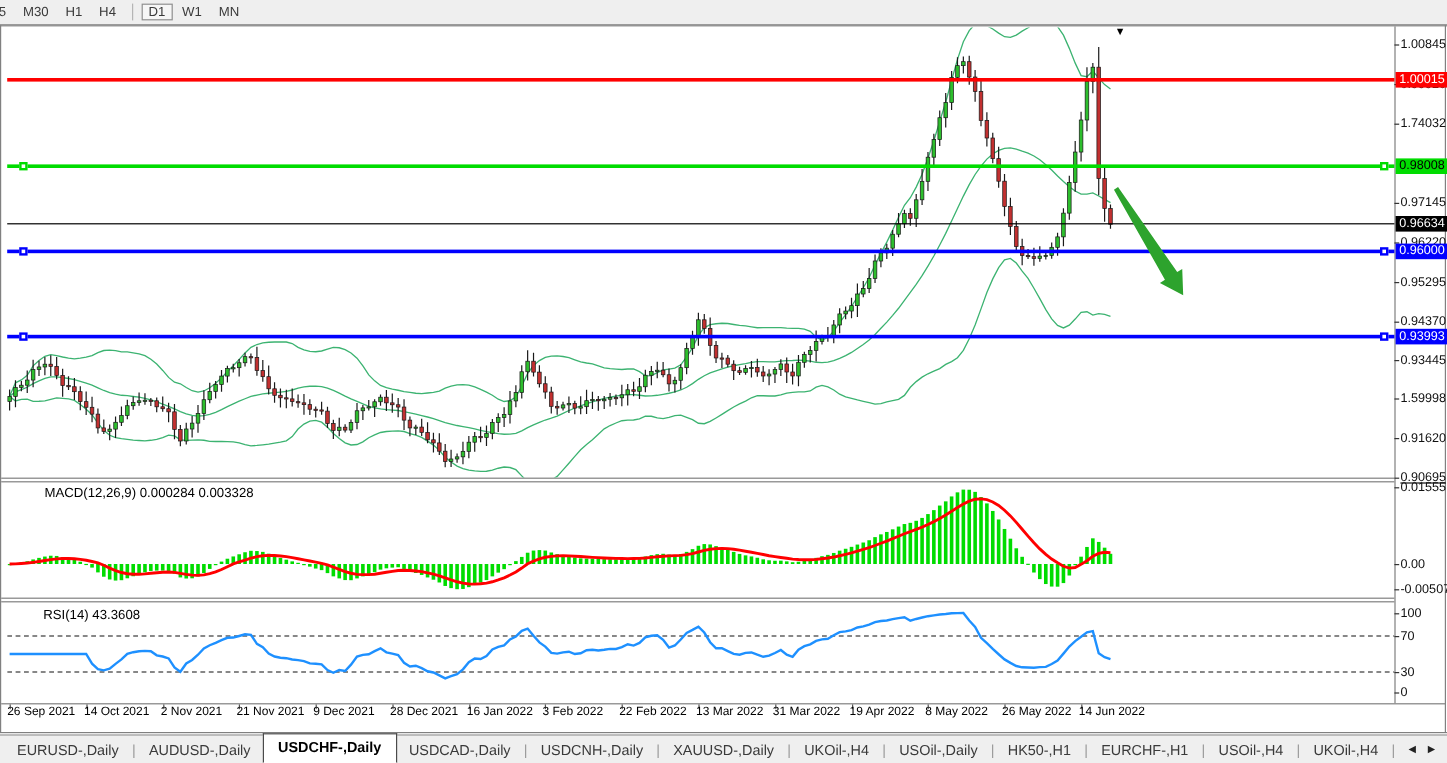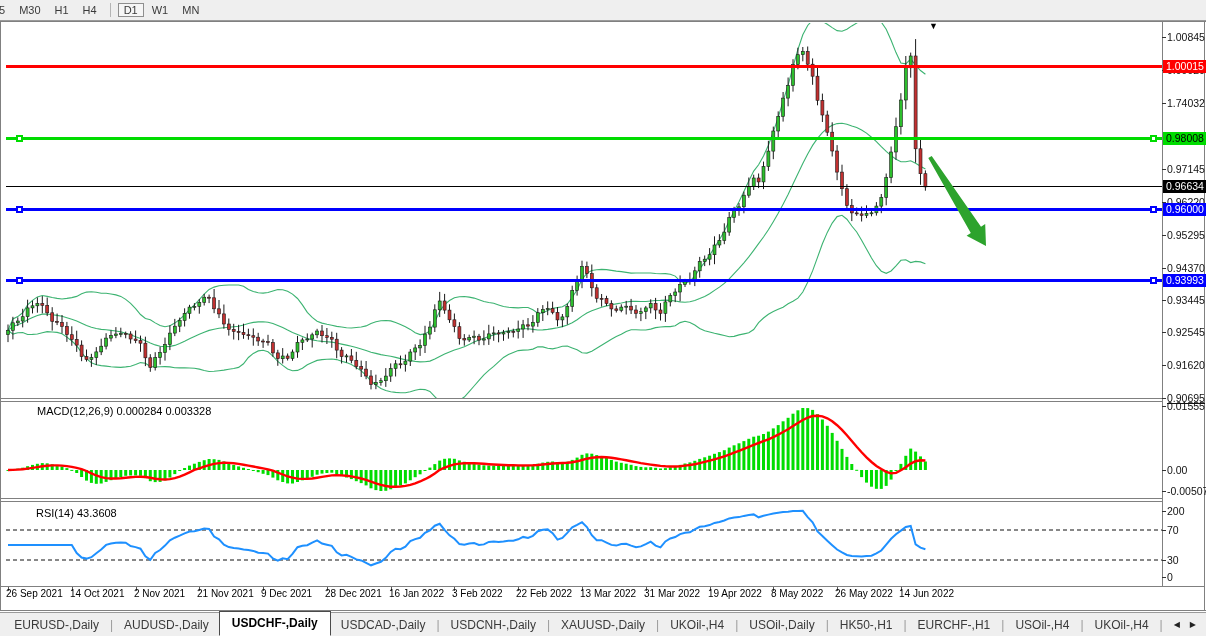--- a/index.html
+++ b/index.html
@@ -699,21 +699,21 @@
     <div class="tick" style="top: 163px;">0.97145</div>
     <div class="tickdash" style="top: 202px;"></div>
     <div class="tick" style="top: 196px;">0.96220</div>
     <div class="tickdash" style="top: 235px;"></div>
     <div class="tick" style="top: 229px;">0.95295</div>
     <div class="tickdash" style="top: 268px;"></div>
     <div class="tick" style="top: 262px;">0.94370</div>
     <div class="tickdash" style="top: 300px;"></div>
     <div class="tick" style="top: 294px;">0.93445</div>
     <div class="tickdash" style="top: 332px;"></div>
-    <div class="tick" style="top: 326px;">0.92545</div>
+    <div class="tick" style="top: 326px;">1.59998</div>
     <div class="tickdash" style="top: 365px;"></div>
     <div class="tick" style="top: 359px;">0.91620</div>
     <div class="tickdash" style="top: 398px;"></div>
     <div class="tick" style="top: 392px; text-decoration: underline;">0.90695</div>
     <div class="hline" style="left: 6px; width: 1156px; height: 3px; top: 65px; background: rgb(255, 0, 0);"></div>
     <div class="chip" style="top: 60px; background: rgb(255, 0, 0); color: rgb(255, 255, 255);">1.00015</div>
     <div class="hline" style="left: 6px; width: 1156px; height: 3px; top: 137px; background: rgb(0, 220, 0);"></div>
     <div class="handle" style="left: 16px; top: 135px; border: 2px solid rgb(0, 220, 0);"></div>
     <div class="handle" style="left: 1150px; top: 135px; border: 2px solid rgb(0, 220, 0);"></div>
     <div class="chip" style="top: 132px; background: rgb(0, 220, 0); color: rgb(0, 0, 0);">0.98008</div>
@@ -727,21 +727,21 @@
     <div class="handle" style="left: 16px; top: 277px; border: 2px solid rgb(0, 0, 255);"></div>
     <div class="handle" style="left: 1150px; top: 277px; border: 2px solid rgb(0, 0, 255);"></div>
     <div class="chip" style="top: 274px; background: rgb(0, 0, 255); color: rgb(255, 255, 255);">0.93993</div>
     <div class="tickdash" style="top: 406px;"></div>
     <div class="tick" style="top: 400px;">0.01555</div>
     <div class="tickdash" style="top: 470px;"></div>
     <div class="tick" style="top: 464px;">0.00</div>
     <div class="tickdash" style="top: 491px;"></div>
     <div class="tick" style="top: 485px;">-0.00507</div>
     <div class="tickdash" style="top: 511px;"></div>
-    <div class="tick" style="top: 505px;">200</div>
+    <div class="tick" style="top: 505px;">100</div>
     <div class="tickdash" style="top: 530px;"></div>
     <div class="tick" style="top: 524px;">70</div>
     <div class="tickdash" style="top: 560px;"></div>
     <div class="tick" style="top: 554px;">30</div>
     <div class="tickdash" style="top: 577px;"></div>
     <div class="tick" style="top: 571px;">0</div>
     <div class="datetickmark" style="left: 8px;"></div>
     <div class="datelabel" style="left: 6px;">26 Sep 2021</div>
     <div class="datetickmark" style="left: 72px;"></div>
     <div class="datelabel" style="left: 70px;">14 Oct 2021</div>

